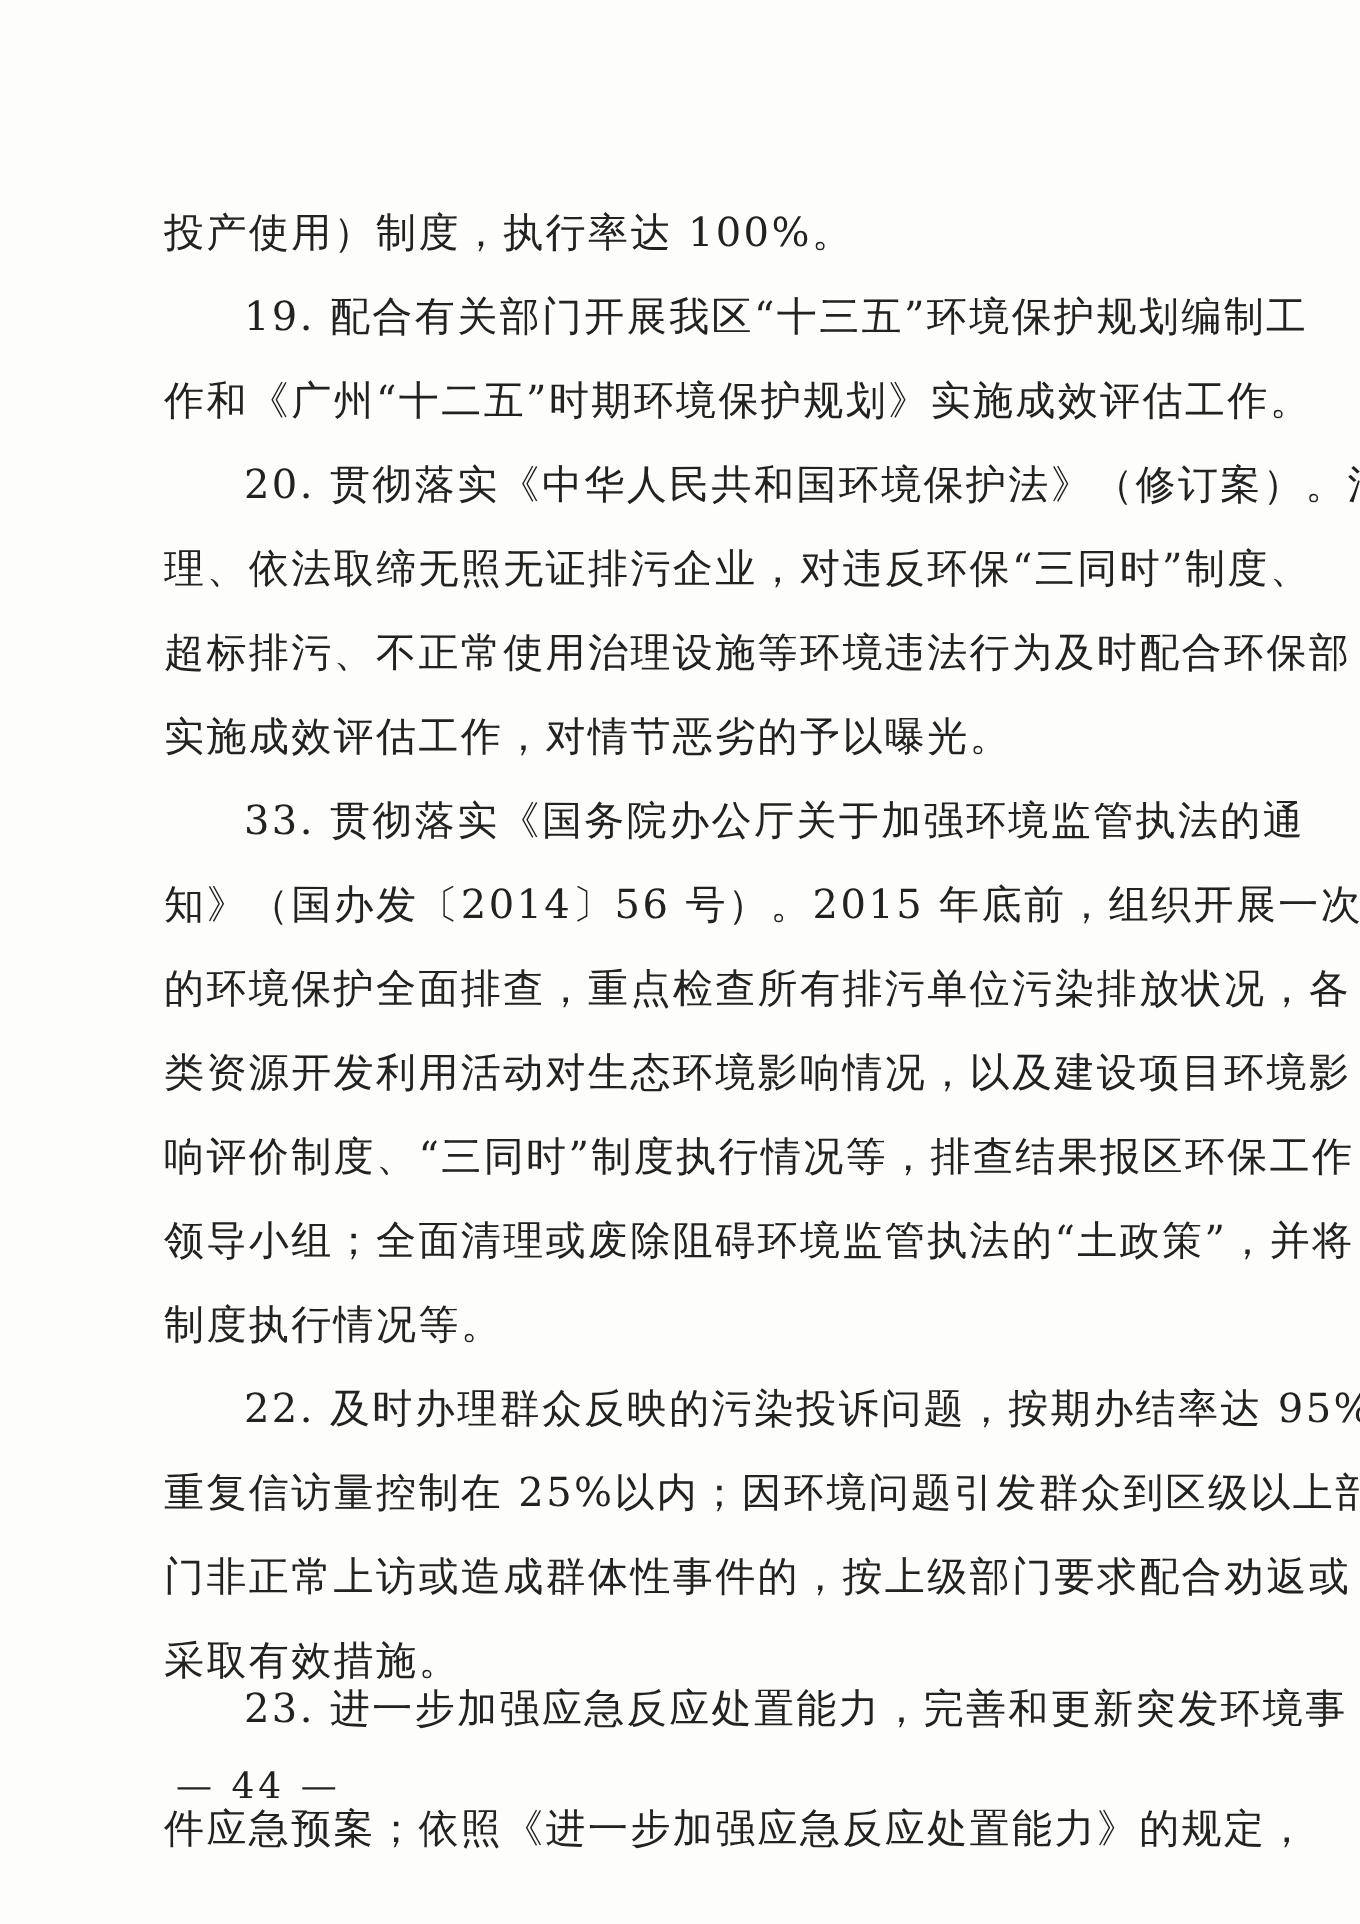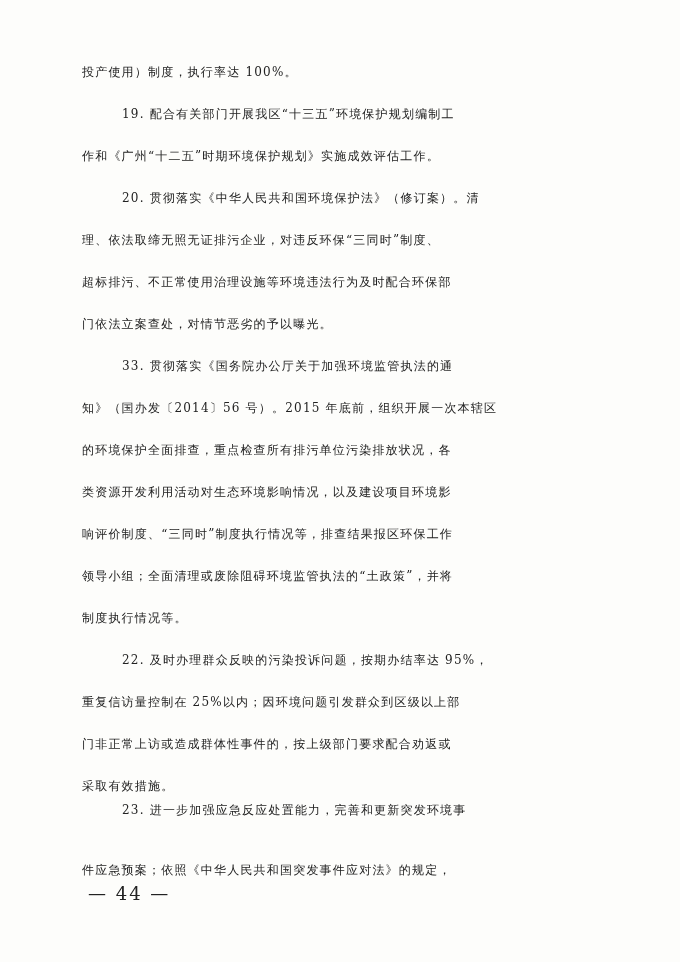--- a/index.html
+++ b/index.html
@@ -13,23 +13,24 @@
   }
   .page {
     position: absolute;
     left: 82px; top: 0;
     width: 500px;
   }
   .line {
     position: absolute;
     left: 0;
     white-space: nowrap;
-    font-size: 12px;
+    font-size: 20px;
     line-height: 24px;
     letter-spacing: 1.2px;
+    margin-top: 44px;
   }
   .indent { left: 40px; text-align: right; }
   .page-num {
     position: absolute;
     left: 88px; top: 883px;
     font-size: 18px;
     letter-spacing: 2px;
     white-space: nowrap;
     text-align: center;
   }
@@ -40,32 +41,32 @@
 <div class="page">
 
   <div class="line" style="top:60px">投产使用）制度，执行率达 100%。</div>
 
   <div class="line indent" style="top:102px">19. 配合有关部门开展我区“十三五”环境保护规划编制工</div>
   <div class="line" style="top:144px">作和《广州“十二五”时期环境保护规划》实施成效评估工作。</div>
 
   <div class="line indent" style="top:186px">20. 贯彻落实《中华人民共和国环境保护法》（修订案）。清</div>
   <div class="line" style="top:228px">理、依法取缔无照无证排污企业，对违反环保“三同时”制度、</div>
   <div class="line" style="top:270px">超标排污、不正常使用治理设施等环境违法行为及时配合环保部</div>
-  <div class="line" style="top:312px">门依法立案查处，对情节恶劣的予以曝光。</div>
+  <div class="line" style="top:312px">实施成效评估工作，对情节恶劣的予以曝光。</div>
 
   <div class="line indent" style="top:354px">33. 贯彻落实《国务院办公厅关于加强环境监管执法的通</div>
   <div class="line" style="top:396px">知》（国办发〔2014〕56 号）。2015 年底前，组织开展一次本辖区</div>
   <div class="line" style="top:438px">的环境保护全面排查，重点检查所有排污单位污染排放状况，各</div>
   <div class="line" style="top:480px">类资源开发利用活动对生态环境影响情况，以及建设项目环境影</div>
   <div class="line" style="top:522px">响评价制度、“三同时”制度执行情况等，排查结果报区环保工作</div>
   <div class="line" style="top:564px">领导小组；全面清理或废除阻碍环境监管执法的“土政策”，并将</div>
   <div class="line" style="top:606px">制度执行情况等。</div>
 
   <div class="line indent" style="top:648px">22. 及时办理群众反映的污染投诉问题，按期办结率达 95%，</div>
   <div class="line" style="top:690px">重复信访量控制在 25%以内；因环境问题引发群众到区级以上部</div>
   <div class="line" style="top:732px">门非正常上访或造成群体性事件的，按上级部门要求配合劝返或</div>
   <div class="line" style="top:774px">采取有效措施。</div>
 
   <div class="line indent" style="top:798px">23. 进一步加强应急反应处置能力，完善和更新突发环境事</div>
-  <div class="line" style="top:858px">件应急预案；依照《中华人民共和国突发事件应对法》的规定，</div>
+  <div class="line" style="top:858px">件应急预案；依照《进一步加强应急反应处置能力》的规定，</div>
 </div>
 
 <div class="page-num">— 44 —</div>
 
 </body></html>

